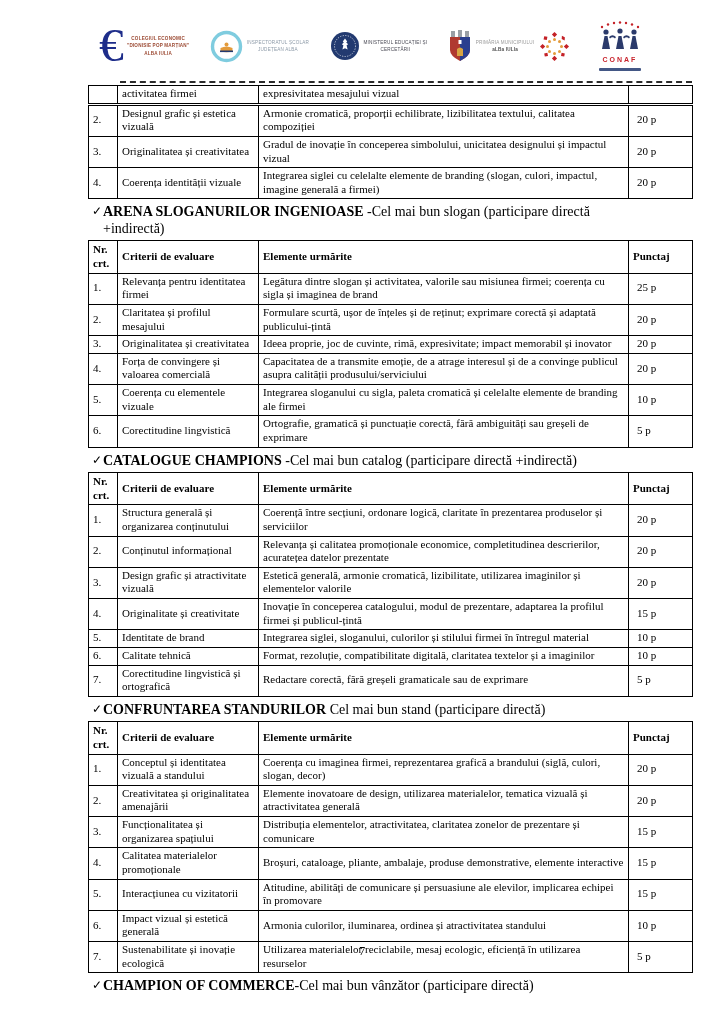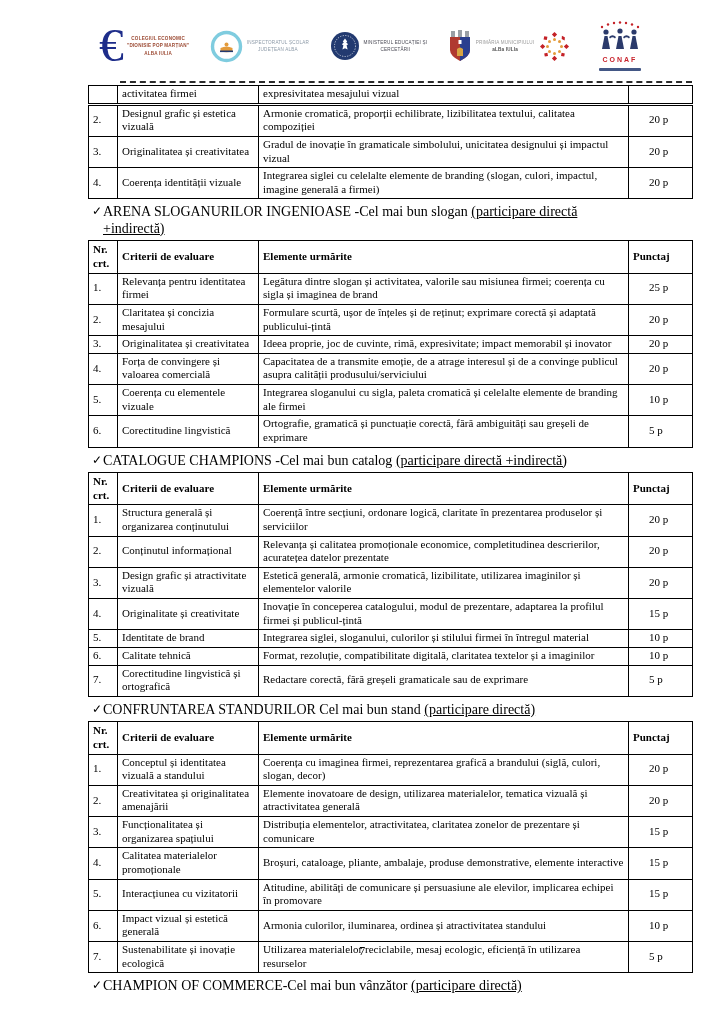--- a/index.html
+++ b/index.html
@@ -47,30 +47,30 @@
   col.c-pct { width: 64px; }
   th, td {
     border: 1px solid #000;
     font-size: 11px; line-height: 1.24;
     padding: 1px 4px 2px 4px;
     vertical-align: middle; text-align: left;
     word-wrap: break-word;
   }
   th { font-weight: bold; padding-top: 2px; padding-bottom: 2px; }
   tr.split-row td { border-bottom: 3px double #000; }
-  td.pct-cell { padding-left: 20px; }
+  td.pct-cell { padding-left: 8px; }
 
   .heading {
     display: flex; align-items: flex-start;
     margin: 5px 0 3px 0;
     font-size: 14px; line-height: 1.18;
   }
   .check { width: 15px; flex: 0 0 15px; padding-left: 4px; font-size: 12px; line-height: 1.3; }
-  .h-bold { font-weight: normal; }
-  .h-underline { text-decoration: underline; }
+  .h-bold { font-weight: bold; }
+  .h-underline { }
 
   .page-number { position: absolute; top: 944px; left: 0; width: 724px; text-align: center; font-size: 12.5px; }
 </style>
 </head>
 <body>
 
 <div class="header-strip">
 
   <div class="logo">
     <span class="euro">€</span>
@@ -191,21 +191,21 @@
         </tr>
         <tr>
           <td class="nr-cell">2.</td>
           <td class="crit-cell">Designul grafic și estetica vizuală</td>
           <td class="elem-cell">Armonie cromatică, proporții echilibrate, lizibilitatea textului, calitatea compoziției</td>
           <td class="pct-cell">20 p</td>
         </tr>
         <tr>
           <td class="nr-cell">3.</td>
           <td class="crit-cell">Originalitatea și creativitatea</td>
-          <td class="elem-cell">Gradul de inovație în gramaticale simbolului, unicitatea designului și impactul vizual</td>
+          <td class="elem-cell">Gradul de inovație în conceperea simbolului, unicitatea designului și impactul vizual</td>
           <td class="pct-cell">20 p</td>
         </tr>
         <tr>
           <td class="nr-cell">4.</td>
           <td class="crit-cell">Coerența identității vizuale</td>
           <td class="elem-cell">Integrarea siglei cu celelalte elemente de branding (slogan, culori, impactul, imagine generală a firmei)</td>
           <td class="pct-cell">20 p</td>
         </tr>
       </tbody>
     </table>
@@ -230,21 +230,21 @@
       </thead>
       <tbody>
         <tr>
           <td class="nr-cell">1.</td>
           <td class="crit-cell">Relevanța pentru identitatea firmei</td>
           <td class="elem-cell">Legătura dintre slogan și activitatea, valorile sau misiunea firmei; coerența cu sigla și imaginea de brand</td>
           <td class="pct-cell">25 p</td>
         </tr>
         <tr>
           <td class="nr-cell">2.</td>
-          <td class="crit-cell">Claritatea și concizia mesajului</td>
+          <td class="crit-cell">Claritatea și profilul mesajului</td>
           <td class="elem-cell">Formulare scurtă, ușor de înțeles și de reținut; exprimare corectă și adaptată publicului-țintă</td>
           <td class="pct-cell">20 p</td>
         </tr>
         <tr>
           <td class="nr-cell">3.</td>
           <td class="crit-cell">Originalitatea și creativitatea</td>
           <td class="elem-cell">Ideea proprie, joc de cuvinte, rimă, expresivitate; impact memorabil și inovator</td>
           <td class="pct-cell">20 p</td>
         </tr>
         <tr>

